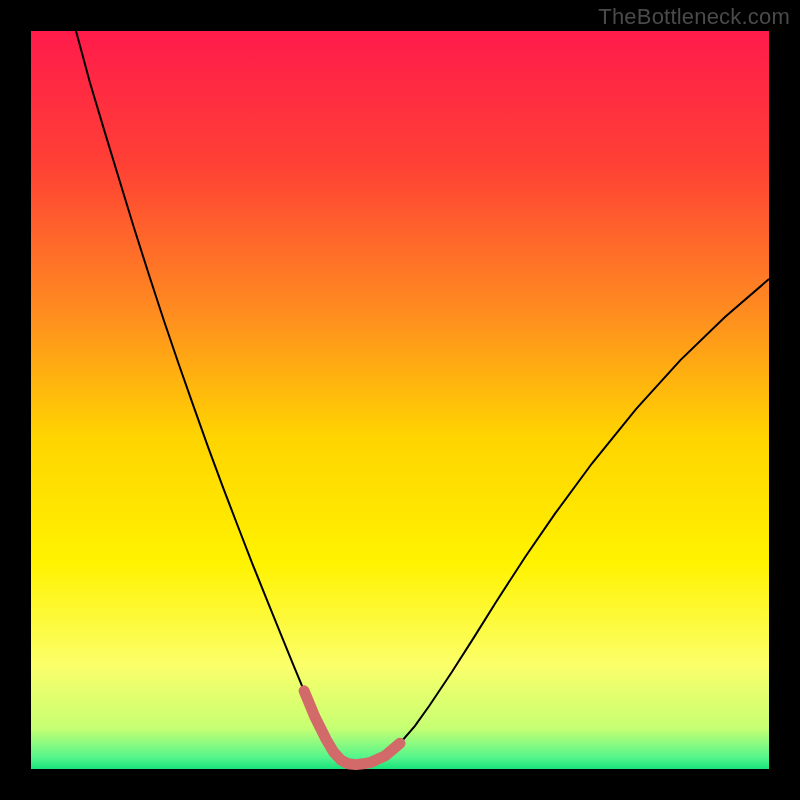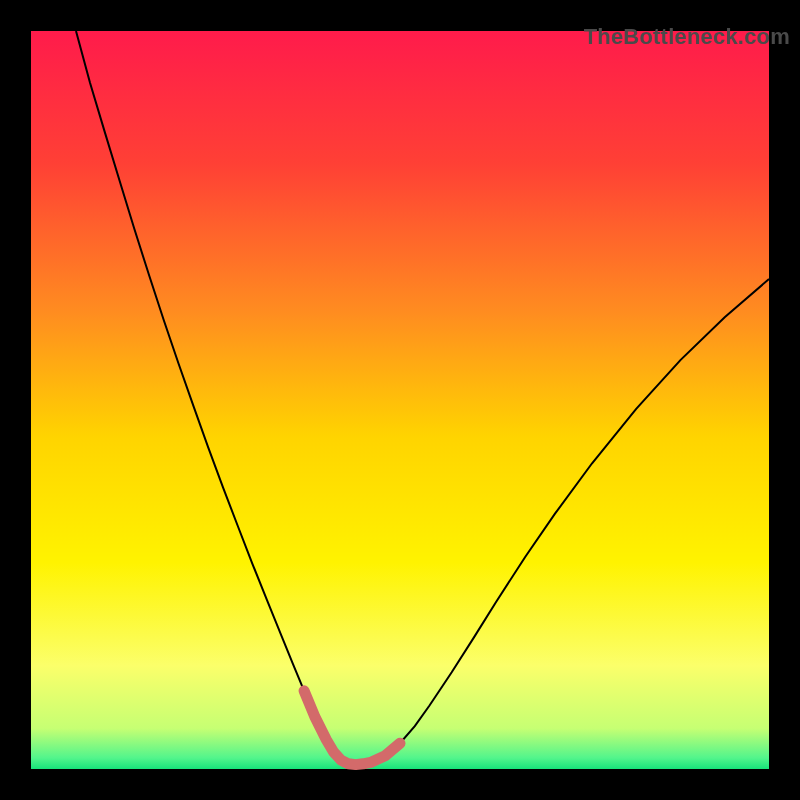--- a/index.html
+++ b/index.html
@@ -20,25 +20,24 @@
     position: absolute;
     top: 0;
     left: 0;
   }
   .watermark {
     position: absolute;
     top: 4px;
     right: 10px;
     font-family: Arial, Helvetica, sans-serif;
     font-size: 22px;
-    font-weight: 700;
+    font-weight: 400;
     color: #4a4a4a;
     letter-spacing: 0.2px;
     user-select: none;
-    margin-top: 20px;
   }
 </style>
 </head>
 <body>
 
 <div class="stage">
 
   <svg width="800" height="800" viewBox="0 0 800 800" preserveAspectRatio="none">
     <defs>
       <linearGradient id="bg-grad" x1="0" y1="0" x2="0" y2="1">

